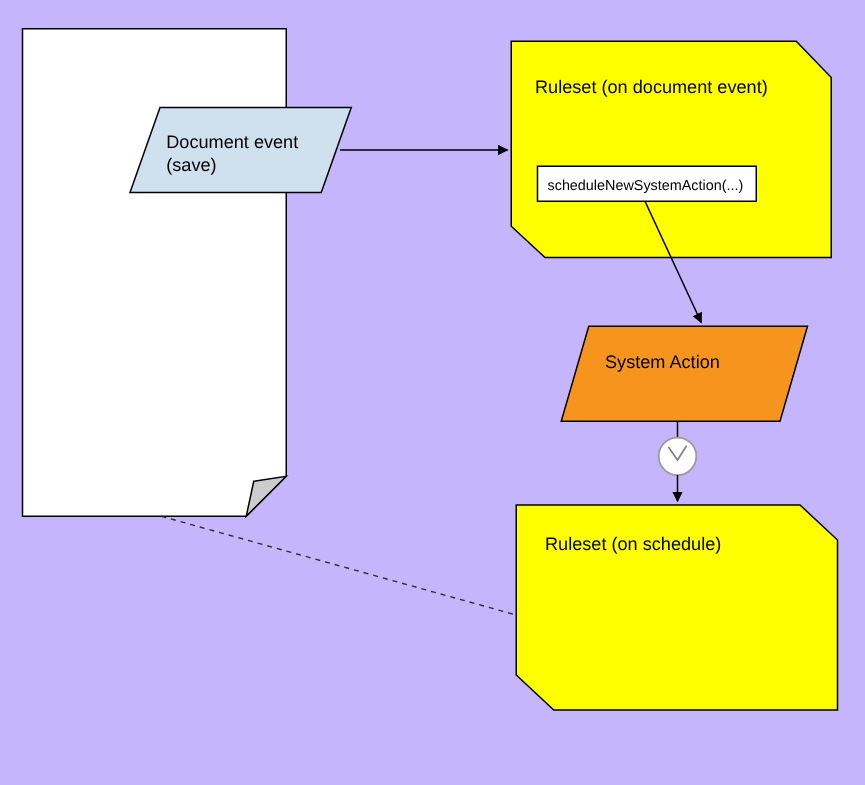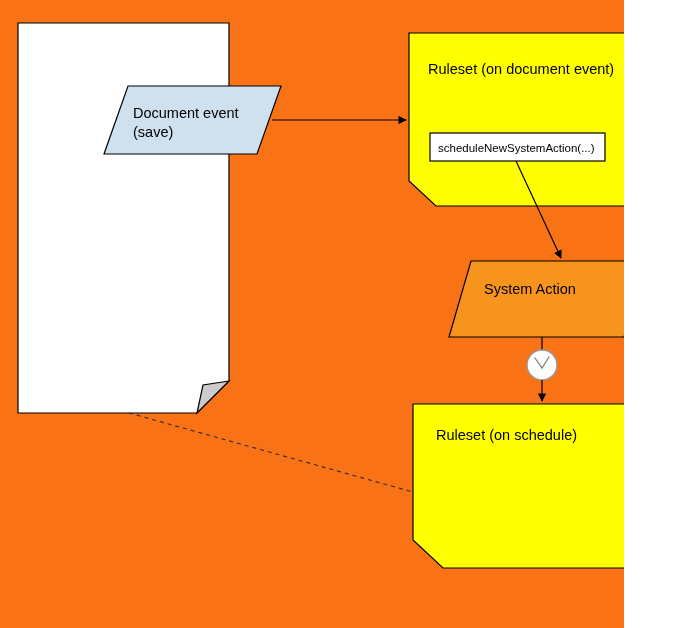--- a/index.html
+++ b/index.html
@@ -6,23 +6,23 @@
   html, body {
     margin: 0;
     padding: 0;
     background: #ffffff;
   }
   body {
     font-family: "Liberation Sans", sans-serif;
   }
   #diagram-root {
     position: relative;
-    width: 624px;
+    width: 692px;
     height: 628px;
-    background: #f97316;
+    background: #c4b5fd;
     overflow: hidden;
   }
   #diagram-svg {
     position: absolute;
     top: 0;
     left: 0;
     width: 692px;
     height: 628px;
     display: block;
   }

